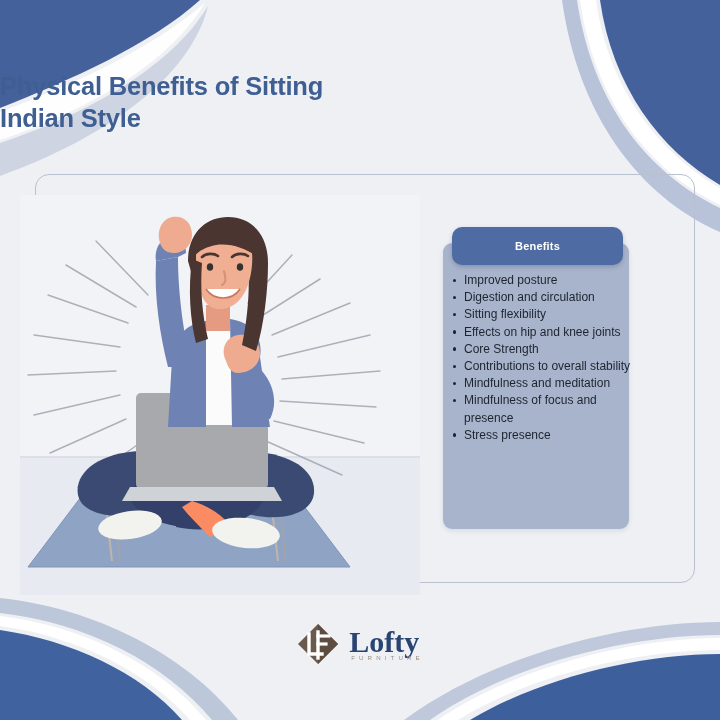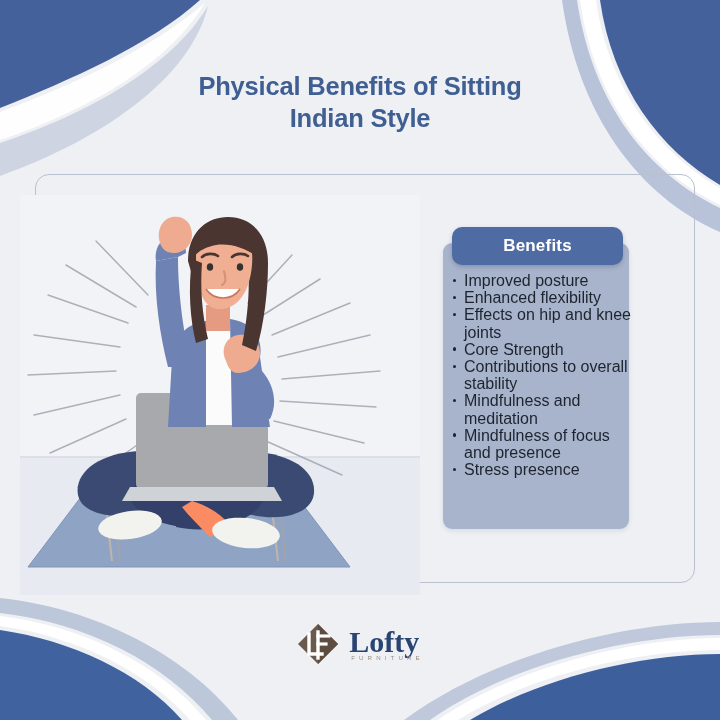--- a/index.html
+++ b/index.html
@@ -20,21 +20,20 @@
     position:absolute;
     left:35px; top:174px; width:660px; height:409px;
     border:1.5px solid #b9c0cf;
     border-radius:14px;
     background:transparent;
   }
 
   
   .title {
     position:absolute; left:0; top:70px; width:720px;
-    text-align:center;
     font-size:25.5px; font-weight:bold; line-height:32px;
     color:#3f5f93;
     letter-spacing:-0.2px;
   }
   .title .l2 { display:block; }
 
   
   .illustration { position:absolute; left:20px; top:195px; width:400px; height:400px; }
 
   
@@ -45,30 +44,30 @@
     box-shadow:0 2px 5px rgba(60,70,100,0.12);
   }
   .benefits-header {
     position:absolute; left:452px; top:227px; width:171px; height:38px;
     background:#4e6ca3;
     border-radius:10px;
     display:flex; align-items:center; justify-content:center;
     box-shadow:0 2px 4px rgba(40,55,90,0.25);
   }
   .benefits-header span {
-    color:#ffffff; font-size:17px; font-weight:bold; letter-spacing:0.2px;
+    color:#ffffff; font-size:11px; font-weight:bold; letter-spacing:0.2px;
   }
   .benefits-list {
     position:absolute; left:449px; top:272px; width:182px;
     list-style:none;
   }
   .benefits-list li {
     position:relative;
     padding-left:15px;
-    font-size:16px;
+    font-size:12px;
     line-height:17.2px;
     color:#1d2430;
   }
   .benefits-list li::before {
     content:"";
     position:absolute;
     left:4px; top:6.5px;
     width:3.4px; height:3.4px;
     border-radius:50%;
     background:#1d2430;
@@ -216,21 +215,22 @@
   </svg>
 
   <div class="benefits-card"></div>
 
   <div class="benefits-header">
     <span>Benefits</span>
   </div>
 
   <ul class="benefits-list">
     <li>Improved posture</li>
-    <li>Enhanced flexibility</li>
+    <li>Digestion and circulation</li>
+    <li>Sitting flexibility</li>
     <li>Effects on hip and knee joints</li>
     <li>Core Strength</li>
     <li>Contributions to overall stability</li>
     <li>Mindfulness and meditation</li>
     <li>Mindfulness of focus and presence</li>
     <li>Stress presence</li>
   </ul>
 
   <div class="logo">
     <svg class="logo-mark" viewBox="0 0 44 44" width="44" height="44">

